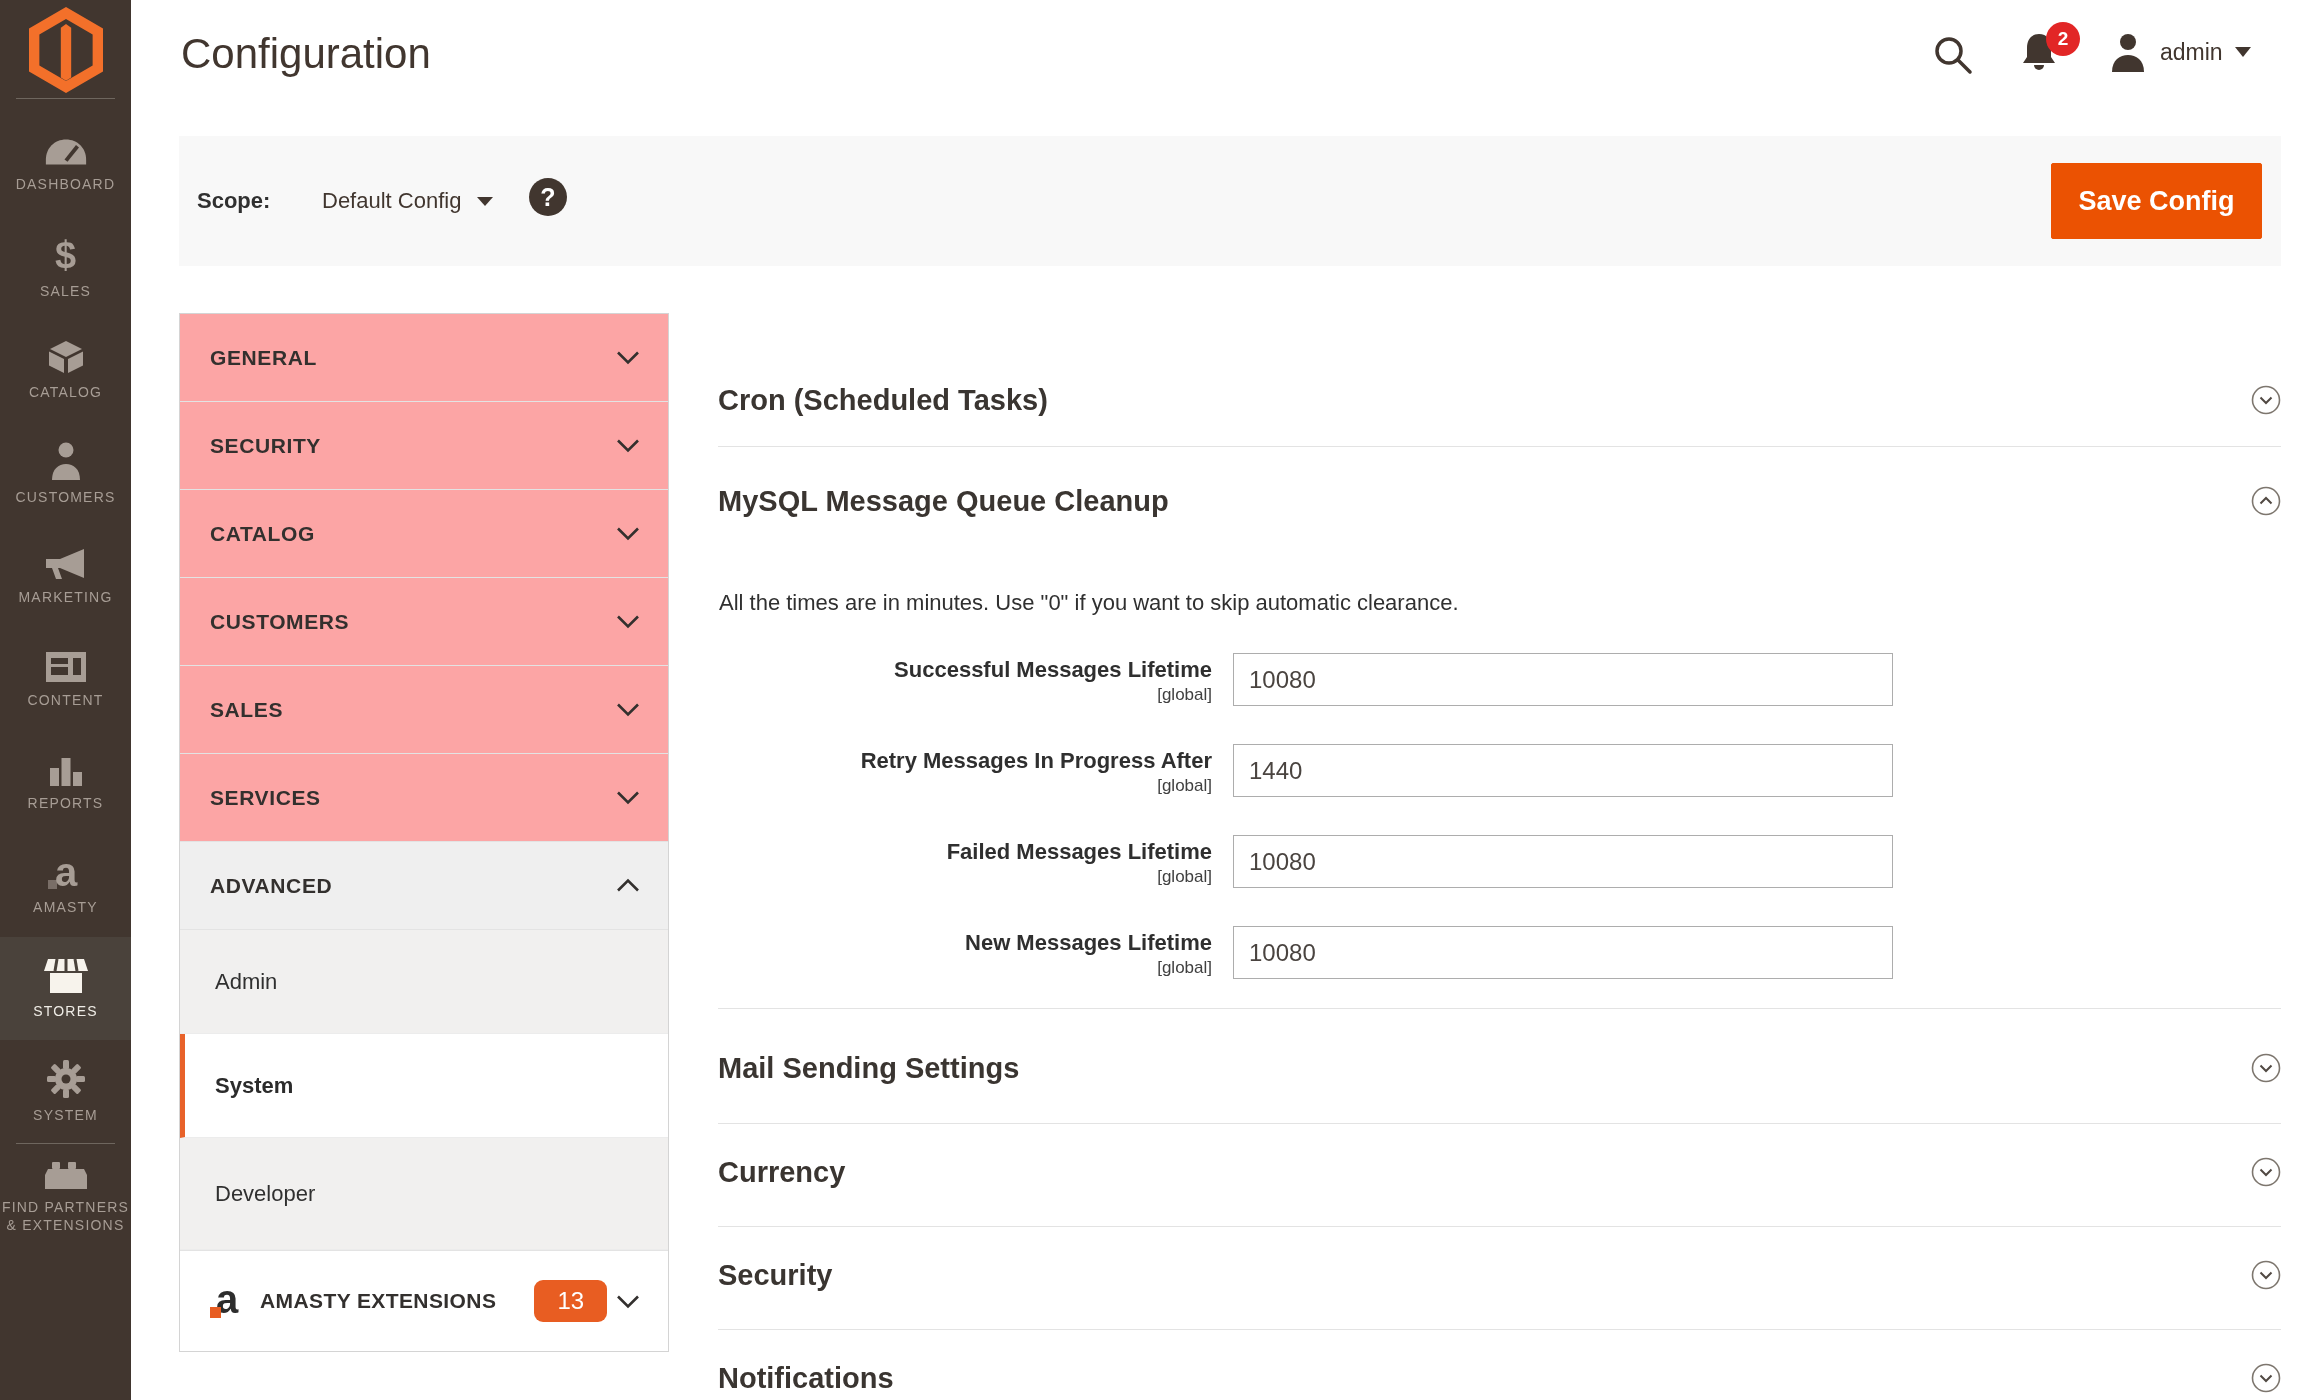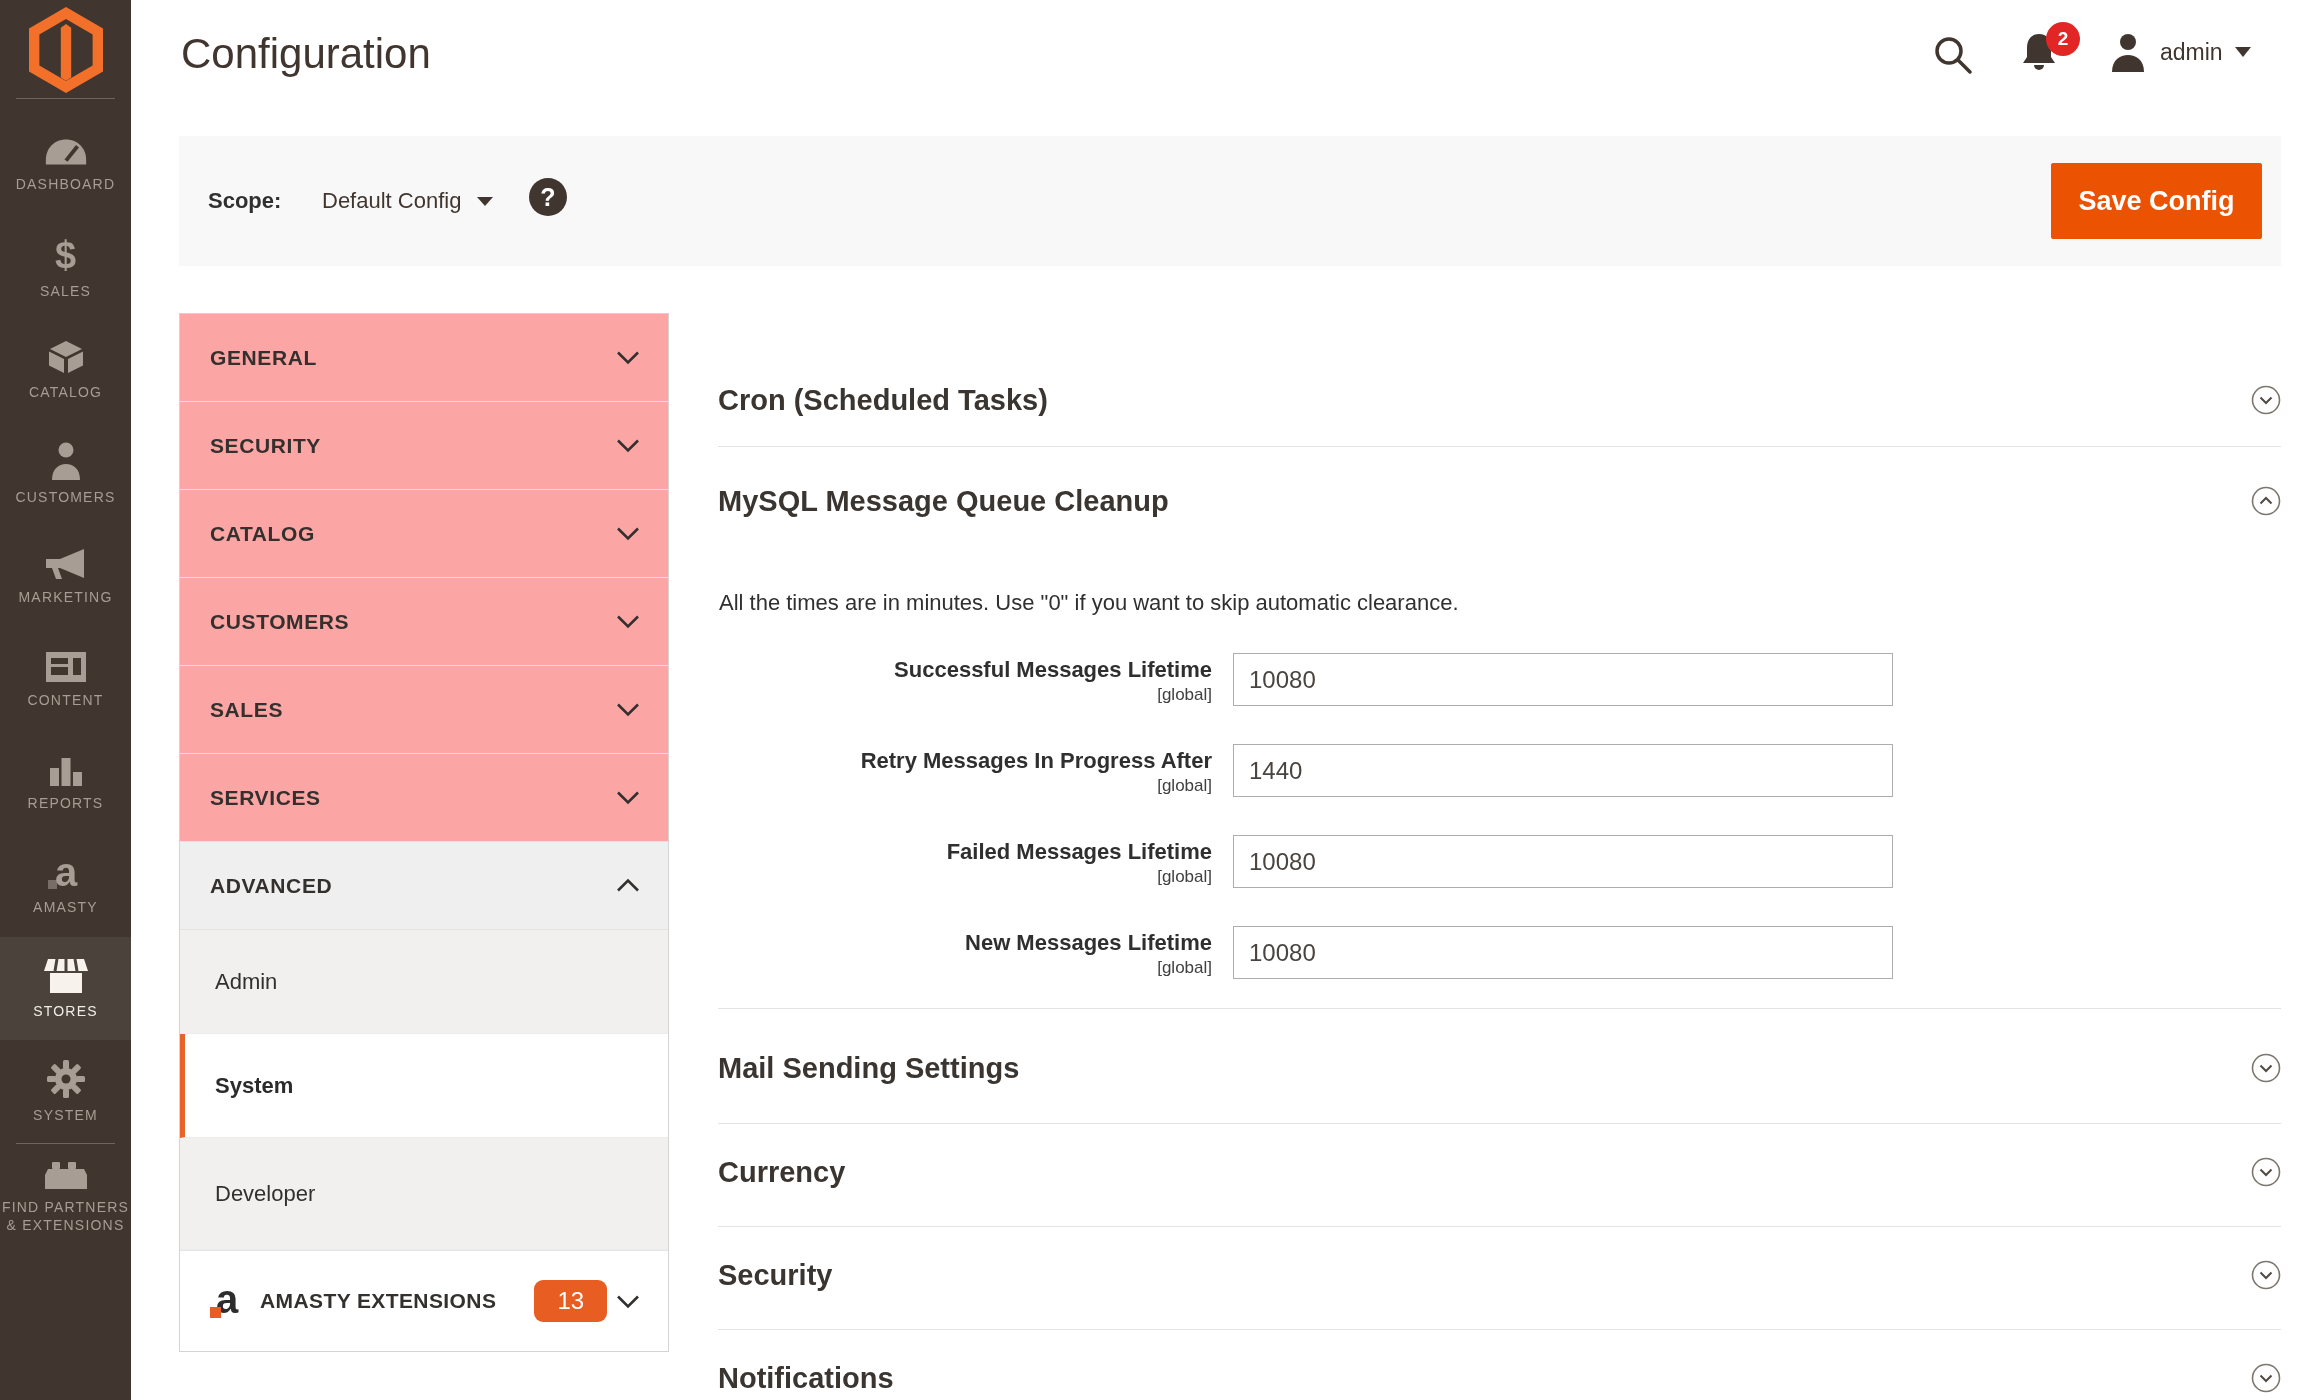--- a/index.html
+++ b/index.html
@@ -25,21 +25,21 @@
   .bell-wrap{left:2016px;top:30px;}
   .badge{position:absolute;left:30px;top:-8px;width:34px;height:34px;border-radius:50%;background:#e22626;
          color:#fff;font-size:19px;font-weight:bold;display:flex;align-items:center;justify-content:center;}
   .user-btn{left:2108px;top:32px;display:flex;align-items:center;gap:12px;}
   .user-name{font-size:23px;color:#41362f;}
   .caret{width:0;height:0;border-left:8px solid transparent;border-right:8px solid transparent;
          border-top:10px solid #41362f;}
 
   
   .scope-bar{position:absolute;left:179px;top:136px;width:2102px;height:130px;background:#f8f8f8;}
-  .scope-label{position:absolute;left:29px;top:50%;transform:translateY(-50%);
+  .scope-label{position:absolute;left:18px;top:50%;transform:translateY(-50%);
                font-size:22px;font-weight:bold;color:#303030;}
   .scope-select{position:absolute;left:137px;top:50%;transform:translateY(-50%);display:flex;align-items:center;
                 gap:16px;font-size:22px;color:#41362f;background:none;border:none;cursor:pointer;
                 font-family:inherit;}
   .scope-select .caret{border-top-width:9px;}
   .help-btn{position:absolute;left:350px;top:61px;transform:translateY(-50%);width:38px;height:38px;
             border-radius:50%;background:#41362f;color:#fff;font-size:25px;font-weight:bold;border:none;
             display:flex;align-items:center;justify-content:center;cursor:pointer;}
   .save-btn{position:absolute;right:19px;top:27px;width:211px;height:76px;background:#eb5202;color:#fff;
             font-size:27px;font-weight:bold;border:1px solid #eb5202;border-radius:2px;cursor:pointer;

